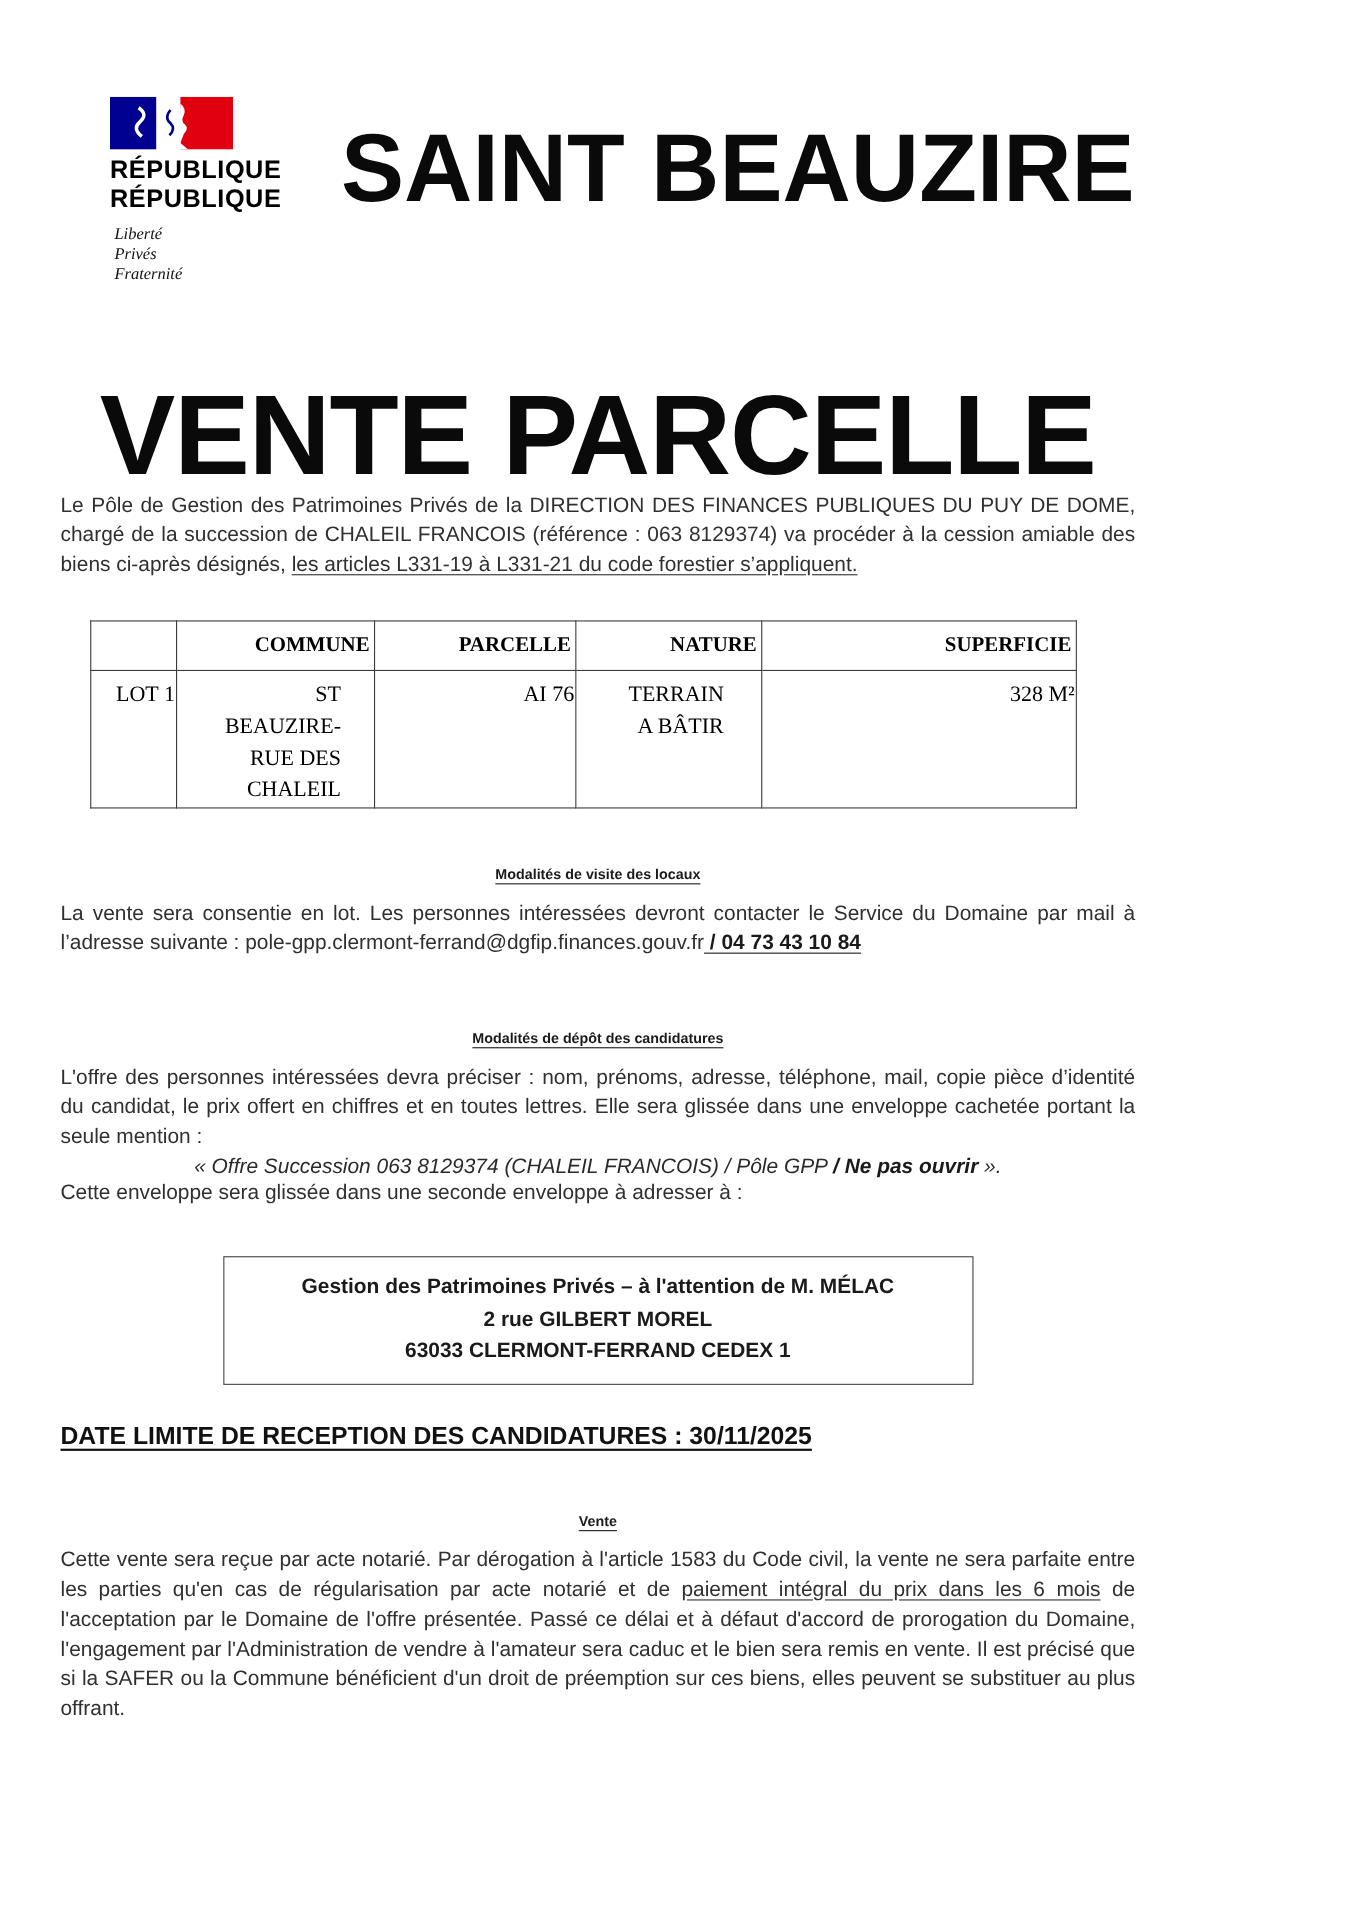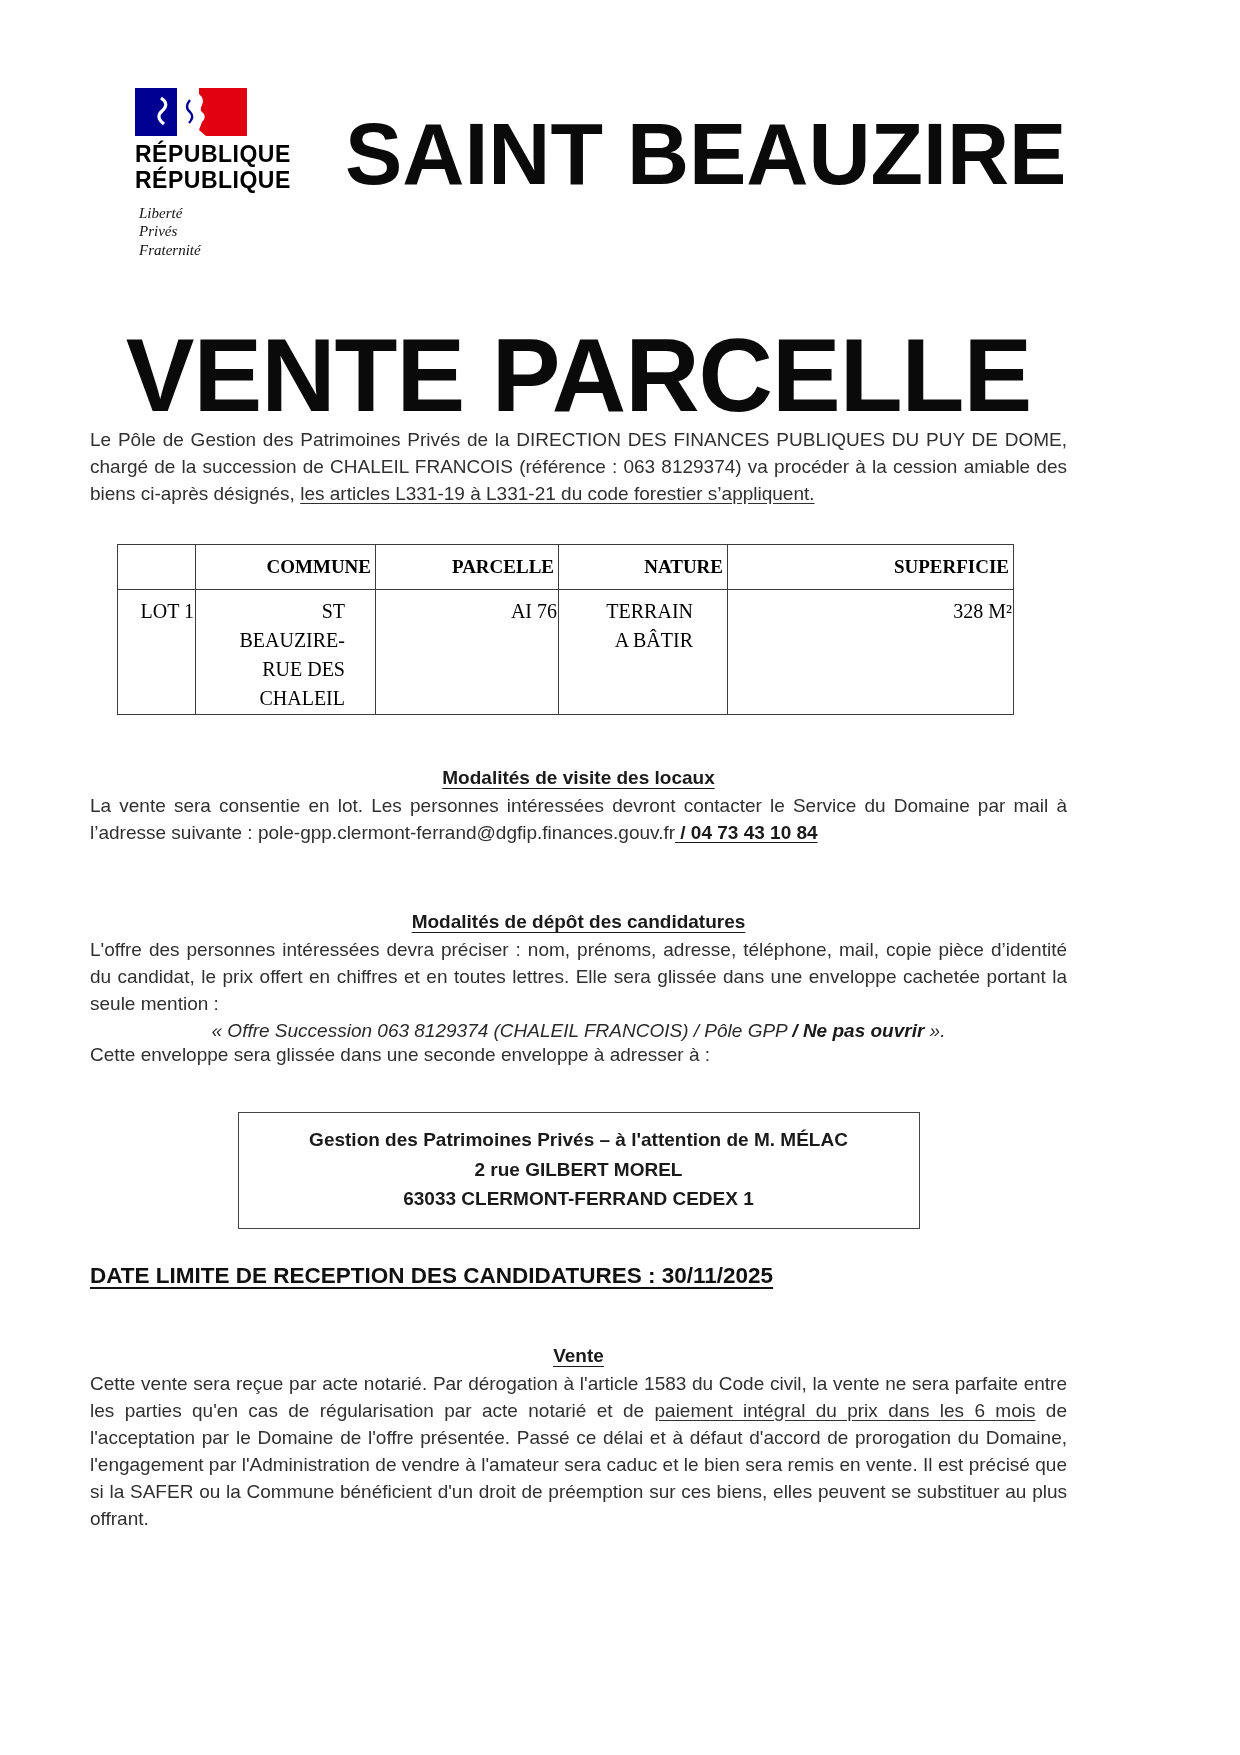--- a/index.html
+++ b/index.html
@@ -1,21 +1,21 @@
 <!DOCTYPE html>
 <html><head>
 <meta charset="utf-8">
 <style>
   html,body{margin:0;padding:0;background:#ffffff;}
   body{
     width:1240px;height:1755px;position:relative;
     font-family:"Liberation Sans",sans-serif;
     color:#303030;overflow:hidden;
   }
-  .page{padding-top:88px;padding-left:35px;}
+  .page{padding-top:88px;}
   
   .header{display:flex;align-items:flex-start;margin-left:100px;}
   .logo-block{width:160px;flex:0 0 auto;}
   .flag{display:block;}
   .logo-name{
     font-weight:bold;color:#000;font-size:23px;line-height:1.12;
     letter-spacing:.5px;margin-top:6px;
   }
   .motto{
     font-family:"Liberation Serif",serif;font-style:italic;
@@ -23,21 +23,21 @@
   }
   .commune-title{
     font-size:86px;font-weight:800;color:#0a0a0a;letter-spacing:0px;
     margin-left:50px;margin-top:22px;white-space:nowrap;line-height:1;
     transform:scaleY(1.02);
   }
   
   .content{margin-left:55px;width:977px;}
   .main-title{
     font-size:103px;font-weight:800;color:#0a0a0a;line-height:1;
-    text-align:center;margin-top:64px;letter-spacing:-1px;white-space:nowrap;
+    text-align:center;margin-top:84px;letter-spacing:-1px;white-space:nowrap;
   }
   
   p.body-text{
     font-size:19px;line-height:1.42;text-align:justify;margin:0;
   }
   .intro{margin-top:30px;}
   .u{text-decoration:underline;text-underline-offset:3px;}
   .b{font-weight:bold;color:#1a1a1a;}
   
   table.lots{
@@ -48,22 +48,22 @@
   table.lots th,table.lots td{
     border:1.6px solid #3c3c3c;text-align:right;
   }
   table.lots th{font-size:19px;font-weight:bold;height:40px;padding:2px 4px;}
   table.lots td{font-size:20px;vertical-align:top;height:108px;padding-top:7px;line-height:1.45;}
   .col0{width:78px;} .col1{width:180px;} .col2{width:183px;} .col3{width:169px;} .col4{width:286px;}
   td.cell-commune{padding-left:30px;padding-right:30px;}
   td.cell-nature{padding-left:34px;padding-right:34px;}
   
   .section-heading{
-    font-size:19px;font-weight:bold;color:#1a1a1a;text-align:center;
-    text-decoration:underline;text-underline-offset:4px;margin:4px;
+    font-size:13px;font-weight:bold;color:#1a1a1a;text-align:center;
+    text-decoration:underline;text-underline-offset:4px;margin:16px;
   }
   .h-visite{margin-top:52px;}
   .h-depot{margin-top:64px;}
   .p-visite{margin-top:24px;}
   .p-depot{margin-top:24px;}
   .mention{
     font-style:italic;text-align:center;font-size:19px;margin:2px 0 0 0;
     color:#2a2a2a;
   }
   .envelope-note{margin-top:38px;text-align:left;}

